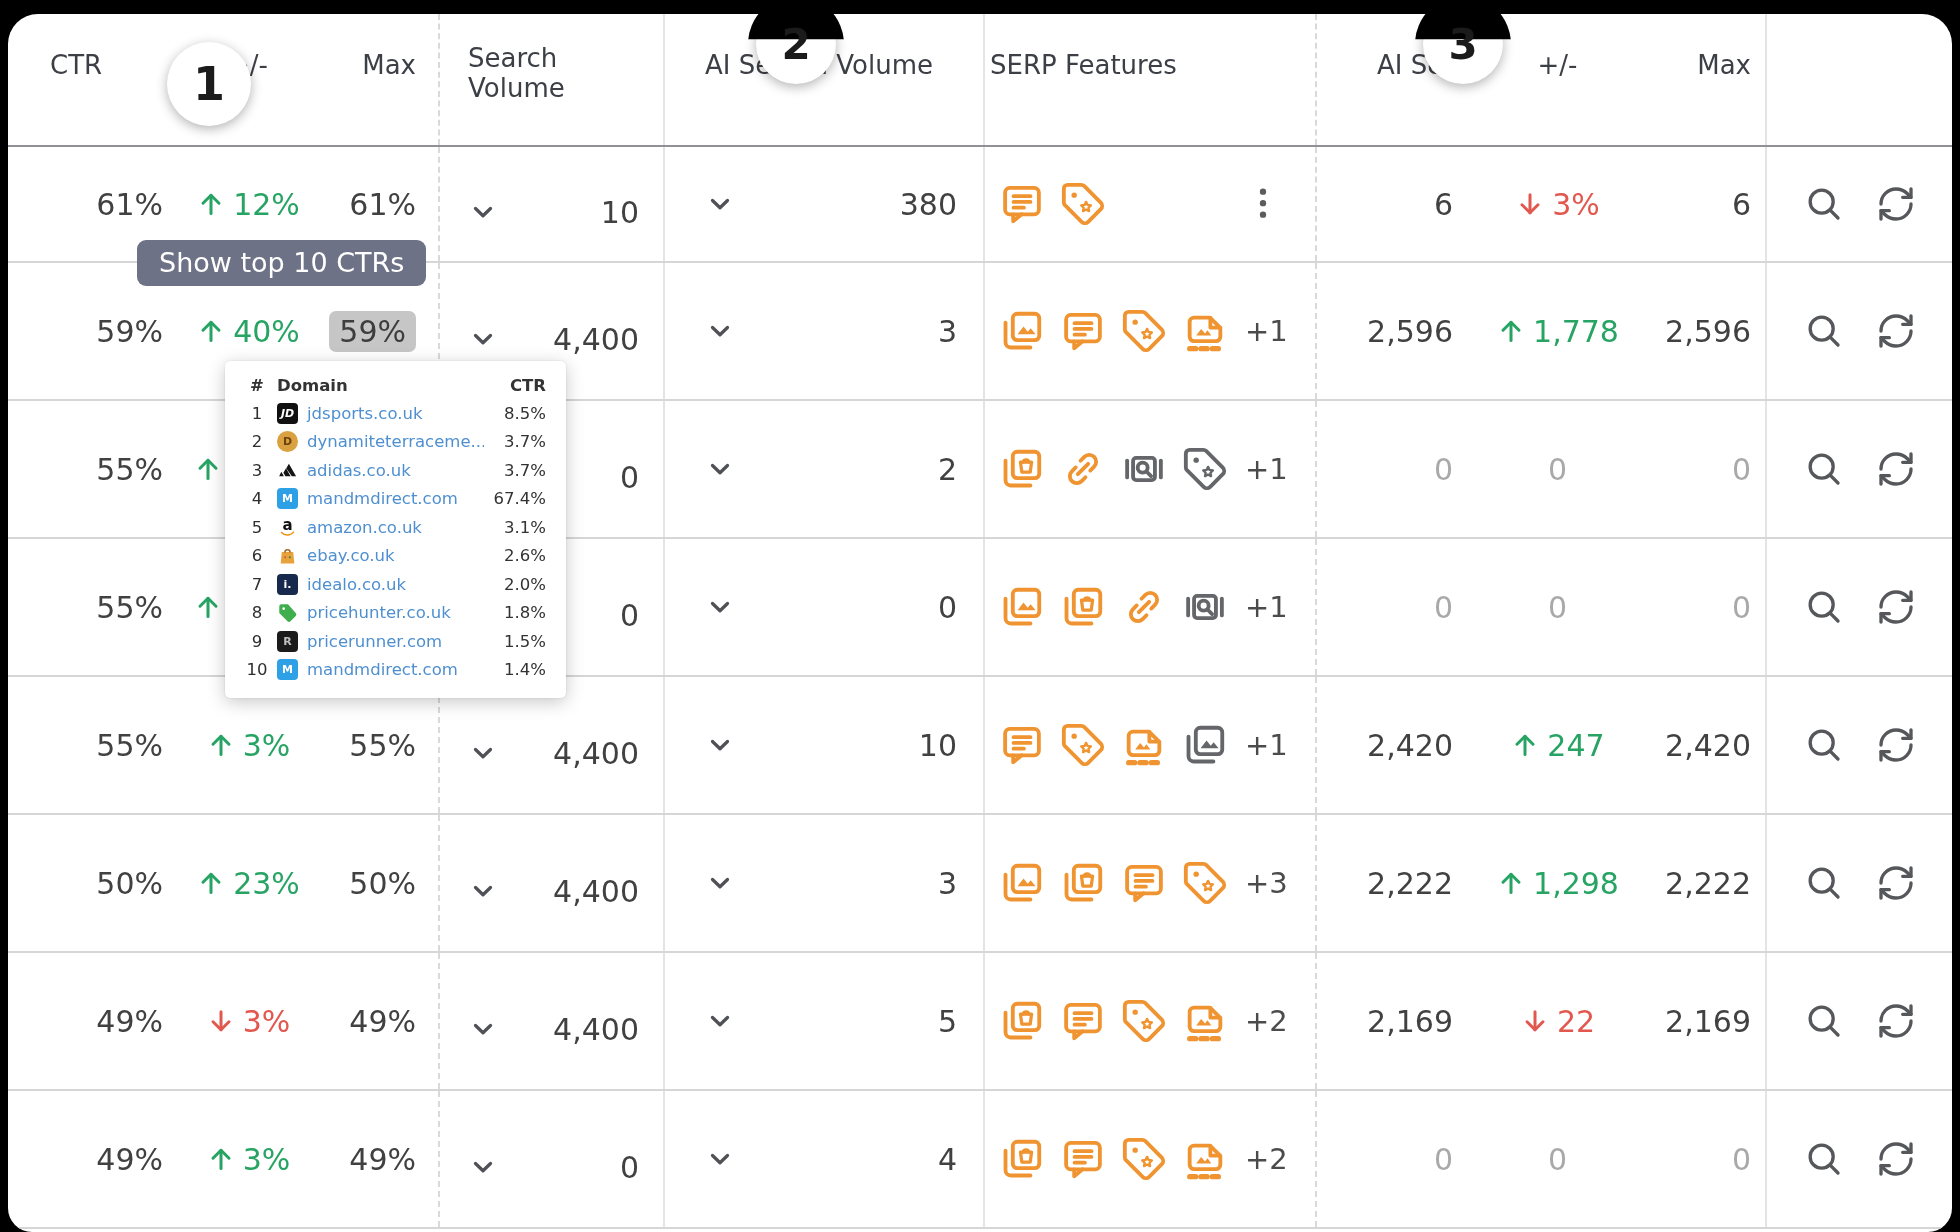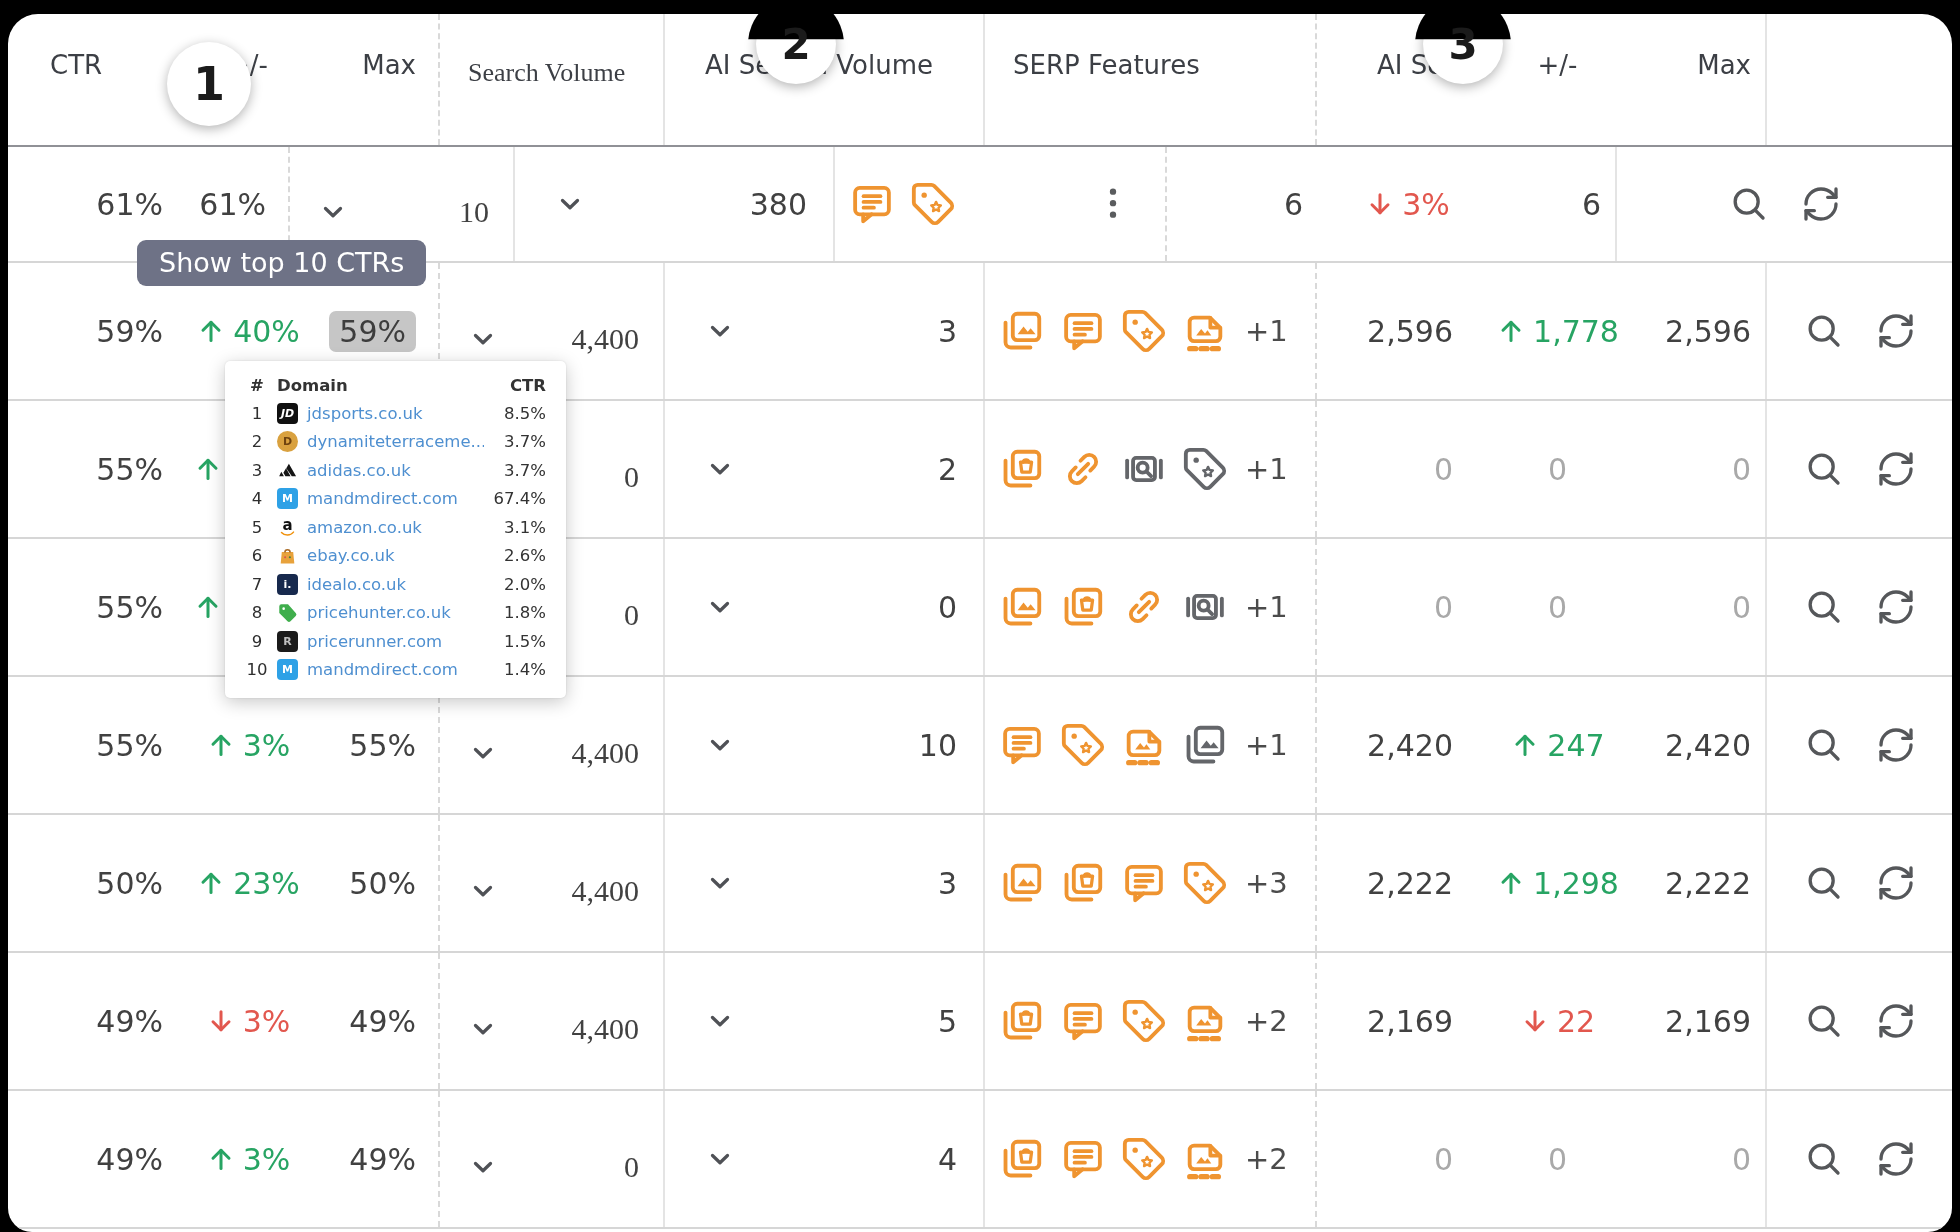--- a/index.html
+++ b/index.html
@@ -20,31 +20,31 @@
     display:flex; align-items:flex-end; height:133px;
     border-bottom:2px solid #909196;
     color:#3c3f45; font-size:26px;
   }
   .thead > div { padding-bottom:30px; }
   
   .cell { display:flex; align-items:center; height:100%; }
   .c1 { width:165px; justify-content:flex-end; padding-right:10px; }
   .c2 { width:150px; justify-content:center; }
   .c3 { width:115px; justify-content:flex-end; padding-right:22px; }
-  .c4 { width:225px; border-left:2px dashed #d9d9d9; padding:16px 24px 0 28px; justify-content:space-between;font-family:Liberation Serif, serif; }
+  .c4 { width:225px; border-left:2px dashed #d9d9d9; padding:16px 24px 0 28px; justify-content:space-between; }
   .c5 { width:320px; border-left:2px solid #e4e4e4; padding:0 26px 0 40px; justify-content:space-between; }
   .c6 { width:332px; border-left:2px solid #e4e4e4; padding-left:14px; gap:15px; }
   .c7 { width:150px; border-left:2px dashed #d9d9d9; justify-content:flex-end; padding-right:12px; }
   .c8 { width:185px; justify-content:center; }
   .c9 { width:115px; justify-content:flex-end; padding-right:14px; }
   .c10 { flex:1; border-left:2px solid #e4e4e4; justify-content:center; gap:32px; }
   .thead .c1 { justify-content:flex-start; padding-left:42px; }
   .thead .c4, .thead .c5, .thead .c6 { justify-content:flex-start; }
   .thead .c5 { padding-left:40px; }
-  .thead .c6 { padding-left:28px; }
+  .thead .c6 { padding-left:5px; }
   .thead .c7 { padding-right:4px; }
   
   .trow { display:flex; align-items:center; height:138px; border-bottom:2px solid #d6d6d6; font-size:30px; }
   .trow:first-child { height:116px; }
   .up   { color:#27a463; }
   .down { color:#e2574e; }
   .chg  { display:inline-flex; align-items:center; gap:7px; }
   .chg .arr { width:30px; height:30px; display:inline-block; }
   .chg .arr svg { width:100%; height:100%; }
   .ghost { display:inline-block; width:74px; }
@@ -114,20 +114,29 @@
     <div class="cell c7">AI SoV</div>
     <div class="cell c8">+/-</div>
     <div class="cell c9">Max</div>
     <div class="cell c10"></div>
   </div>
   <div id="tbody">
       <div class="trow">
         <div class="cell c1">
           <span>61%</span>
         </div>
+        <div class="cell c2">
+          <span class="chg up">
+            <span class="arr"><svg viewBox="0 0 24 24" fill="none" stroke="currentColor" stroke-width="2" stroke-linecap="round" stroke-linejoin="round">
+                <path d="M12 19.5V5" stroke-width="2.4"></path>
+                <path d="M5.6 11.4L12 5l6.4 6.4" stroke-width="2.4"></path>
+              </svg></span>
+            <span>12%</span>
+          </span>
+        </div>
         <div class="cell c3">
           <span>61%</span>
         </div>
         <div class="cell c4">
           <span class="chev"><svg viewBox="0 0 24 24" fill="none" stroke="currentColor" stroke-width="2" stroke-linecap="round" stroke-linejoin="round">
               <path d="M6 9.2l6 5.8 6-5.8" stroke-width="2.6"></path>
             </svg></span>
           <span>10</span>
         </div>
         <div class="cell c5">

